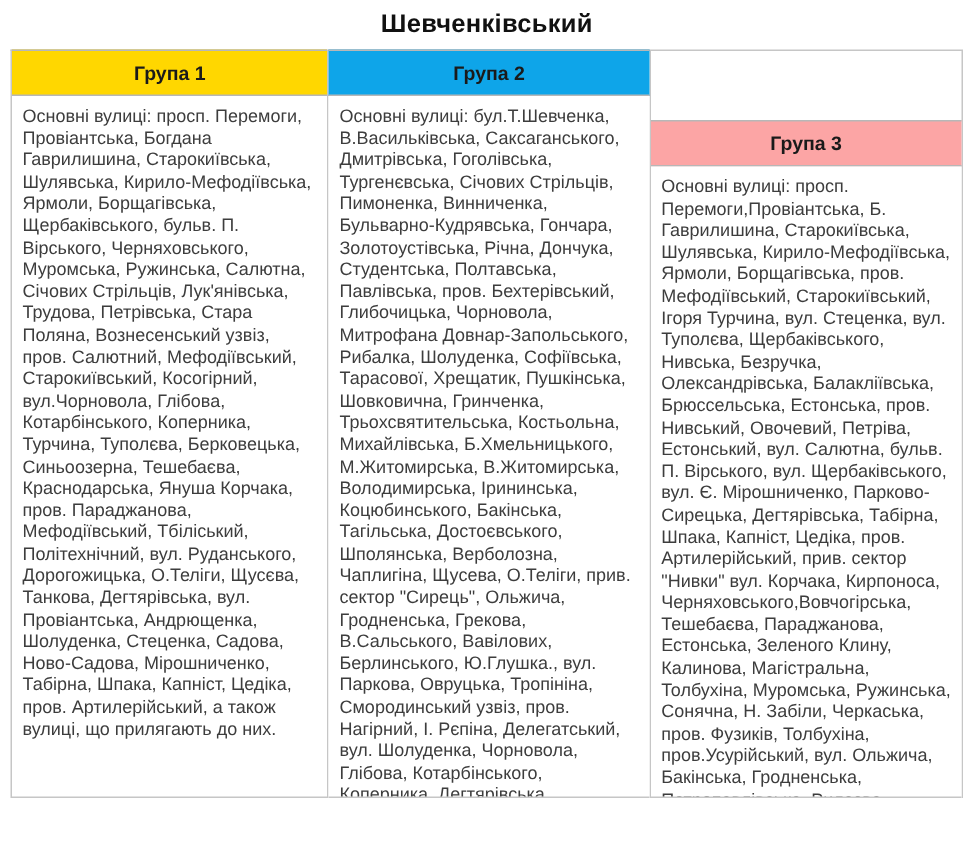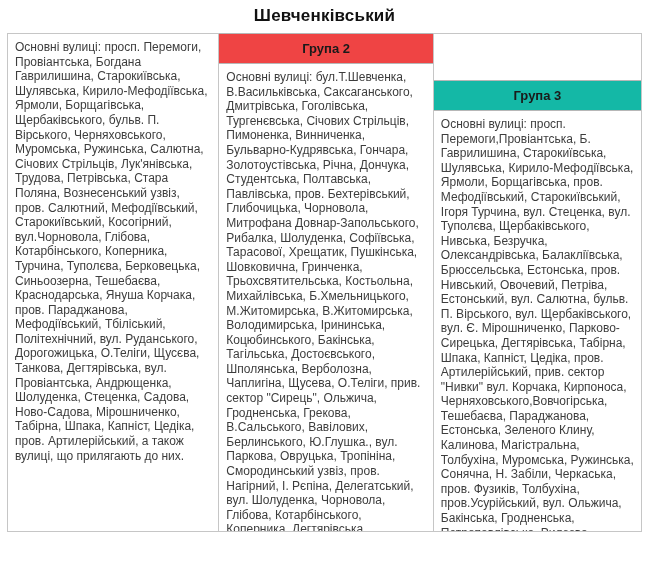--- a/index.html
+++ b/index.html
@@ -62,27 +62,28 @@
 </style>
 </head>
 <body>
 
 <div class="page">
   <div class="title">Шевченківський</div>
 
   <div class="table">
 
     <div class="col">
+      <div class="hdr" style="background-color: rgb(255, 215, 0);">Група 1</div>
       <div class="cell">Основні вулиці: просп. Перемоги, Провіантська, Богдана Гаврилишина, Старокиївська, Шулявська, Кирило-Мефодіївська, Ярмоли, Борщагівська, Щербаківського, бульв. П. Вірського, Черняховського, Муромська, Ружинська, Салютна, Січових Стрільців, Лук'янівська, Трудова, Петрівська, Стара Поляна, Вознесенський узвіз, пров. Салютний, Мефодіївський, Старокиївський, Косогірний, вул.Чорновола, Глібова, Котарбінського, Коперника, Турчина, Туполєва, Берковецька, Синьоозерна, Тешебаєва, Краснодарська, Януша Корчака, пров. Параджанова, Мефодіївський, Тбіліський, Політехнічний, вул. Руданського, Дорогожицька, О.Теліги, Щусєва, Танкова,  Дегтярівська, вул. Провіантська, Андрющенка, Шолуденка, Стеценка, Садова, Ново-Садова, Мірошниченко, Табірна, Шпака, Капніст, Цедіка, пров. Артилерійський, а також вулиці, що прилягають до них.</div>
     </div>
 
     <div class="col">
-      <div class="hdr" style="background-color: #ef4444;">Група 2</div>
+      <div class="hdr" style="background-color: #0ea5e9;">Група 2</div>
       <div class="cell">Основні вулиці: бул.Т.Шевченка, В.Васильківська, Саксаганського, Дмитрівська, Гоголівська, Тургенєвська, Січових Стрільців, Пимоненка, Винниченка, Бульварно-Кудрявська, Гончара,  Золотоустівська, Річна, Дончука, Студентська, Полтавська, Павлівська, пров. Бехтерівський, Глибочицька, Чорновола, Митрофана Довнар-Запольського, Рибалка, Шолуденка,  Софіївська, Тарасової, Хрещатик, Пушкінська,  Шовковична, Гринченка, Трьохсвятительська, Костьольна, Михайлівська, Б.Хмельницького, М.Житомирська, В.Житомирська, Володимирська, Ірининська, Коцюбинського, Бакінська, Тагільська, Достоєвського, Шполянська, Верболозна, Чаплигіна, Щусева, О.Теліги, прив. сектор "Сирець", Ольжича, Гродненська, Грекова, В.Сальського, Вавілових, Берлинського, Ю.Глушка., вул. Паркова, Овруцька, Тропініна, Смородинський узвіз, пров. Нагірний, І. Рєпіна, Делегатський, вул. Шолуденка, Чорновола, Глібова, Котарбінського, Коперника, Дегтярівська, Білоруська, Іллєнка, Зоологічна, Деревлянська, Багговутівська, Мурашка, Є. Мірошниченко, Шпака, В. Макуха, Капніст, Молдавська, Сім'ї Хохлових, Білоруська,вул. Щербаківського, Туполєва, Стеценка, Турчина, Садова, Ново-Садова, бульв. П. Вірського, Черняховського, Муромська, Ружинська, Салютна, пров. Салютний,  вул. Корчака, Краснодарська, Толбухіна, Безручка, Естонська, бульв. П. Вірського,Вовчогірська, Тешебаєва, Зеленого Клину, Черняховського, Калинова, Черкаська, пров. Ставропольський, Зеленого Клину, Татарська, Печенізька, Підгірна, Шмідта, Половецька, пров. Татарський, В.Васильківська, Жилянська, Толстого, Володимирська, Трудова, Вознесенський узвіз, а також вулиці, що прилягають до них.</div>
     </div>
 
     <div class="col">
-      <div class="hdr" style="background-color: #14b8a6; margin-top: 46px;">Група 3</div>
+      <div class="hdr" style="background-color: #fca5a5; margin-top: 46px;">Група 3</div>
       <div class="cell">Основні вулиці: просп. Перемоги,Провіантська, Б. Гаврилишина, Старокиївська, Шулявська, Кирило-Мефодіївська, Ярмоли, Борщагівська, пров. Мефодіївський, Старокиївський, Ігоря Турчина, вул. Стеценка, вул. Туполєва, Щербаківського, Нивська, Безручка, Олександрівська, Балакліївська, Брюссельська, Естонська, пров. Нивський, Овочевий, Петріва, Естонський, вул. Салютна, бульв. П. Вірського, вул. Щербаківського, вул. Є. Мірошниченко, Парково-Сирецька, Дегтярівська, Табірна, Шпака, Капніст, Цедіка, пров. Артилерійський, прив. сектор "Нивки" вул. Корчака, Кирпоноса, Черняховського,Вовчогірська, Тешебаєва, Параджанова, Естонська, Зеленого Клину, Калинова, Магістральна, Толбухіна, Муромська, Ружинська, Сонячна, Н. Забіли, Черкаська, пров. Фузиків, Толбухіна, пров.Усурійський, вул. Ольжича, Бакінська, Гродненська, Петропавлівська, Рилєєва, Фруктова, Тагільська, Достоєвського, Шполянська, Верболозна, Чаплигіна, Щусєва, Дорогожицька, О.Теліги, прив. сектор "Сирець", Ольжича, Гродненська, Грекова, Тираспільська, В.Сальського, Вавілових, Берлинського, Ю.Глушка,а також вулиці, що прилягають до них.</div>
     </div>
 
   </div>
 </div>
 
 </body></html>

